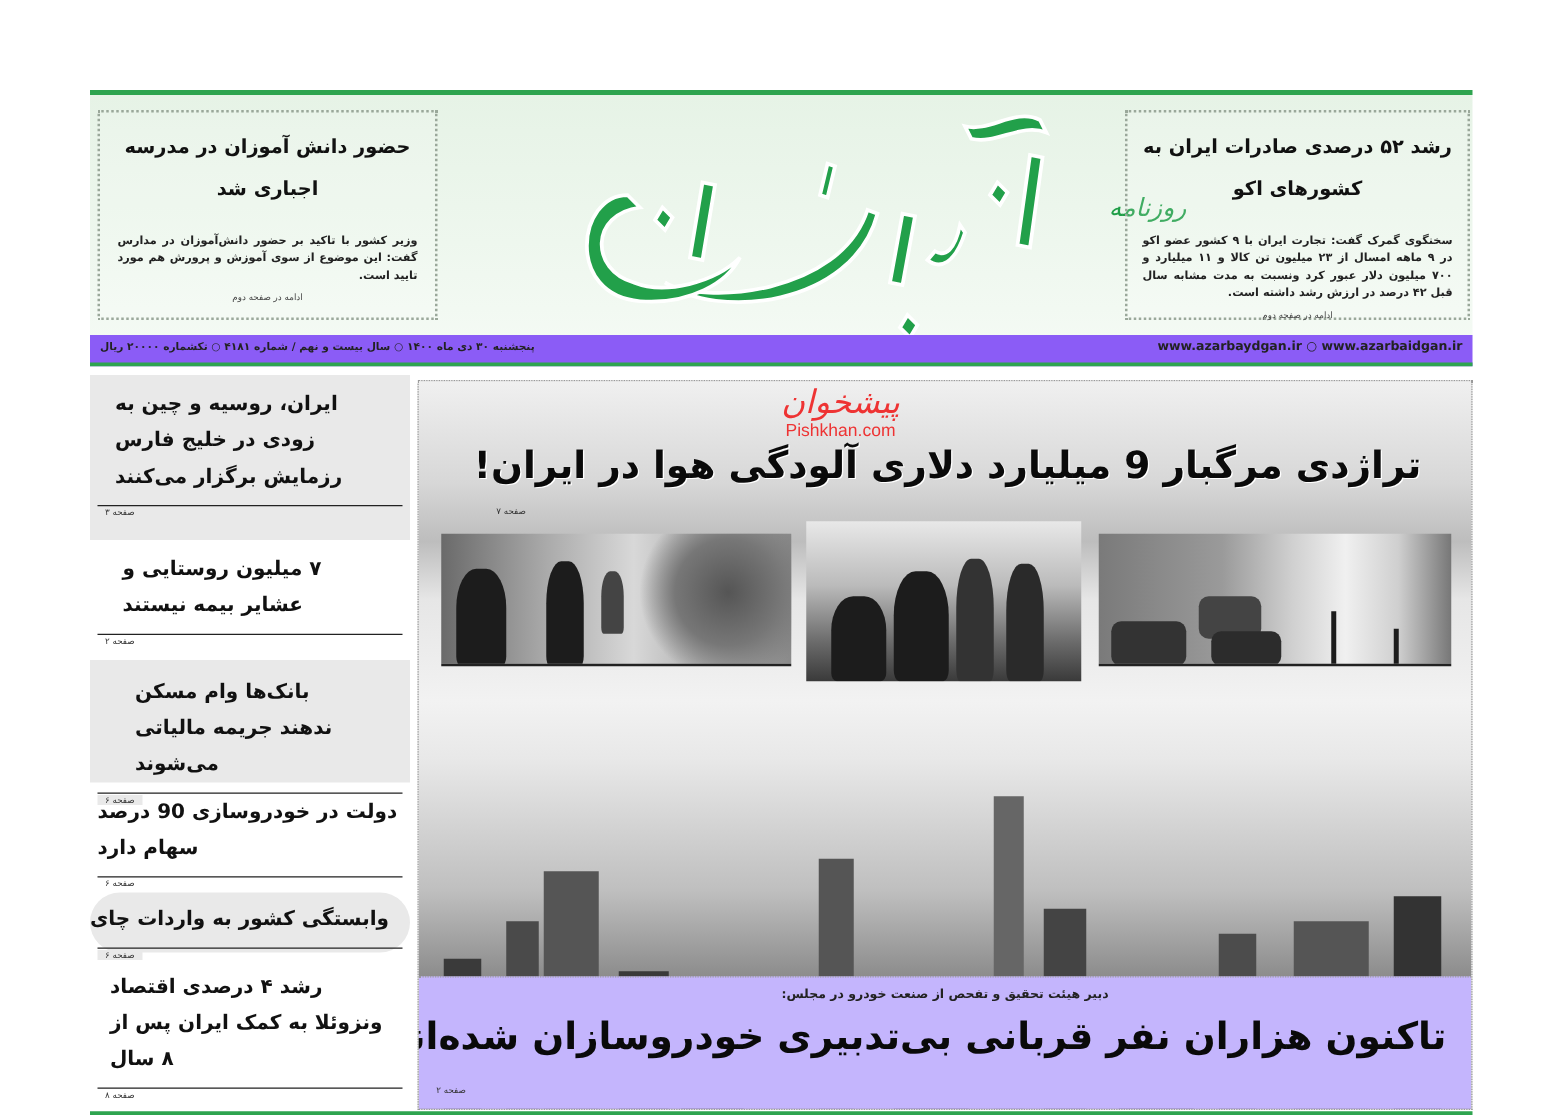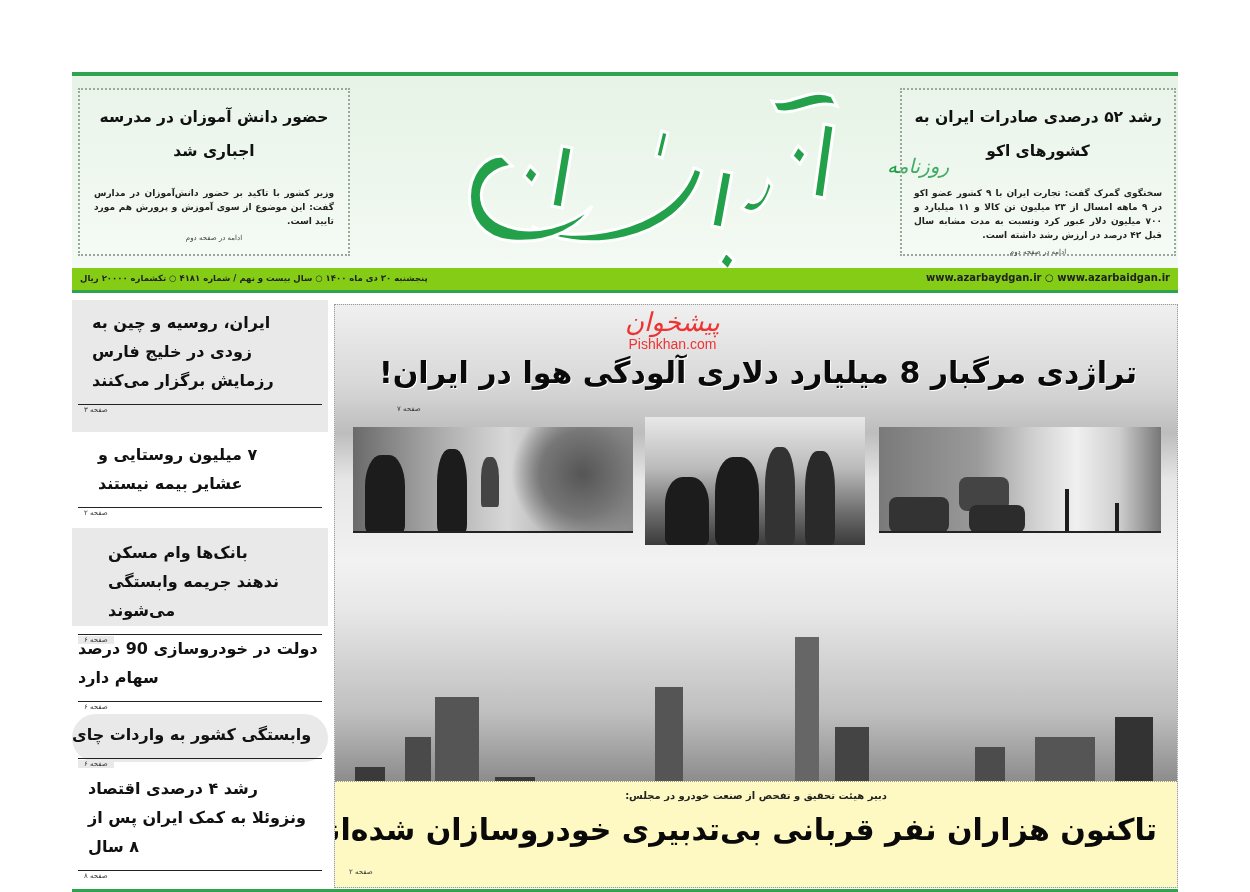--- a/index.html
+++ b/index.html
@@ -10,21 +10,21 @@
   .box h2{margin:0;font-weight:bold;color:#111;font-family:"DejaVu Sans",sans-serif;}
   .box p{margin:0;text-align:justify;font-weight:bold;color:#222;}
   .box .cont{font-size:7px;color:#444;text-align:center;margin-top:6px;}
   .box-left{left:6px;top:12px;width:272px;height:168px;padding:10px 14px;}
   .box-right{left:828px;top:12px;width:276px;height:168px;padding:10px 12px;}
   .box-left h2,.box-right h2{font-size:15.5px;line-height:34px;}
   .box-left p,.box-right p{font-size:9px;line-height:14px;margin-top:18px;}
   .logo{position:absolute;left:340px;top:0;width:440px;height:230px;}
   .logo svg{width:100%;height:100%;}
   .roznameh{position:absolute;left:475px;top:78px;font-size:20px;color:#1f9e47;font-style:italic;font-family:"DejaVu Serif",serif;direction:rtl;}
-  .infobar{position:absolute;left:0;top:196px;width:1106px;height:22px;background:#84cc16;border-bottom:3px solid #2ea44f;}
+  .infobar{position:absolute;left:0;top:196px;width:1106px;height:22px;background:#8b5cf6;border-bottom:3px solid #2ea44f;}
   .infobar .issue{position:absolute;left:8px;top:5px;font-size:8.5px;color:#222;direction:rtl;font-weight:bold;}
   .infobar .urls{position:absolute;right:8px;top:4px;font-size:10px;font-weight:bold;color:#222;}
   .sidebar{position:absolute;left:0;top:228px;width:256px;height:592px;}
   .story{position:relative;box-sizing:border-box;text-align:left;direction:rtl;padding-top:6px;}
   .story.gray{background:#e9e9e9;}
   .story h3{margin:0;font-size:16px;line-height:29px;font-weight:bold;color:#111;}
   .story .rule{position:relative;height:14px;margin:2px 6px 0;}
   .story .rule::before{content:"";position:absolute;left:0;right:0;top:7px;height:1px;background:#222;}
   .story .rule span{position:relative;background:inherit;padding:0 6px;font-size:7px;color:#333;}
   .story.gray .rule span{background:#e9e9e9;}
@@ -35,21 +35,21 @@
   .watermark .fa{font-size:26px;font-style:italic;font-family:"DejaVu Serif",serif;line-height:30px;}
   .watermark .en{font-size:14px;font-family:"Liberation Sans",sans-serif;line-height:14px;}
   .headline{position:absolute;right:40px;top:50px;font-size:30px;font-weight:bold;color:#0a0a0a;direction:rtl;text-shadow:1px 1px 0 #fff;white-space:nowrap;}
   .pg7{position:absolute;left:62px;top:100px;font-size:7px;color:#333;}
   .photo{position:absolute;box-sizing:border-box;border-bottom:2px solid #222;overflow:hidden;}
   .p1{left:18px;top:122px;width:280px;height:106px;background:radial-gradient(circle at 82% 45%,#555 0,#777 18%,transparent 30%),linear-gradient(90deg,#6a6a6a 0%,#aaa 30%,#d8d8d8 55%,#b0b0b0 75%,#8a8a8a 100%);}
   .p2{left:310px;top:112px;width:220px;height:128px;border-bottom:none;background:linear-gradient(180deg,#e8e8e8 0%,#bbb 40%,#6c6c6c 75%,#3a3a3a 100%);}
   .p3{left:544px;top:122px;width:282px;height:106px;background:linear-gradient(90deg,#7a7a7a 0%,#9a9a9a 35%,#d0d0d0 55%,#f0f0f0 70%,#cfcfcf 85%,#777 100%);}
   .fig{position:absolute;background:#1c1c1c;border-radius:40% 40% 10% 10%;}
   .bld{position:absolute;bottom:0;background:#3a3a3a;}
-  .deck{position:absolute;left:0;top:476px;width:100%;height:108px;background:#fef9c3;border-top:1px dotted #999;}
+  .deck{position:absolute;left:0;top:476px;width:100%;height:108px;background:#c4b5fd;border-top:1px dotted #999;}
   .deck .kicker{position:absolute;right:0;left:0;top:8px;text-align:center;font-size:10px;font-weight:bold;color:#222;direction:rtl;}
   .deck .title{position:absolute;right:20px;top:30px;font-size:30px;font-weight:bold;color:#0a0a0a;direction:rtl;white-space:nowrap;}
   .deck .pg{position:absolute;left:14px;bottom:14px;font-size:7px;color:#333;}
   .bottom-rule{position:absolute;left:0;top:817px;width:1106px;height:3px;background:#2ea44f;}
 </style>
 </head>
 <body>
 
 <div class="page">
 
@@ -96,21 +96,21 @@
   <div class="sidebar">
     <div class="story gray" style="height:132px;padding-top:8px;">
       <h3 style="padding:0 20px;">ایران، روسیه و چین به زودی در خلیج فارس رزمایش برگزار می‌کنند</h3>
       <div class="rule"><span>صفحه ۳</span></div>
     </div>
     <div class="story white" style="height:96px;padding-top:8px;">
       <h3 style="padding:0 26px;">۷ میلیون روستایی و عشایر بیمه نیستند</h3>
       <div class="rule"><span>صفحه ۲</span></div>
     </div>
     <div class="story gray" style="height:98px;padding-top:10px;">
-      <h3 style="padding:0 36px;">بانک‌ها وام مسکن ندهند جریمه وابستگی می‌شوند</h3>
+      <h3 style="padding:0 36px;">بانک‌ها وام مسکن ندهند جریمه مالیاتی می‌شوند</h3>
       <div class="rule"><span>صفحه ۶</span></div>
     </div>
     <div class="story white" style="height:88px;padding-top:8px;">
       <h3 style="padding:0 6px;">دولت در خودروسازی 90 درصد سهام دارد</h3>
       <div class="rule"><span>صفحه ۶</span></div>
     </div>
     <div class="story gray" style="height:48px;padding-top:6px;border-radius:30px;">
       <h3>وابستگی کشور به واردات چای</h3>
       <div class="rule"><span>صفحه ۶</span></div>
     </div>
@@ -135,21 +135,21 @@
       <div class="bld" style="left:640px;width:30px;height:140px;background:#4c4c4c;"></div>
       <div class="bld" style="left:700px;width:60px;height:150px;background:#555;"></div>
       <div class="bld" style="left:780px;width:38px;height:170px;background:#333;"></div>
     </div>
 
     <div class="watermark">
       <div class="fa">پیشخوان</div>
       <div class="en">Pishkhan.com</div>
     </div>
 
-    <div class="headline">تراژدی مرگبار 8 میلیارد دلاری آلودگی هوا در ایران!</div>
+    <div class="headline">تراژدی مرگبار 9 میلیارد دلاری آلودگی هوا در ایران!</div>
     <div class="pg7">صفحه ۷</div>
 
     <div class="photo p1">
       <div class="fig" style="left:12px;top:28px;width:40px;height:78px;"></div>
       <div class="fig" style="left:84px;top:22px;width:30px;height:84px;"></div>
       <div class="fig" style="left:128px;top:30px;width:18px;height:50px;background:#444;"></div>
     </div>
     <div class="photo p2">
       <div class="fig" style="left:20px;top:60px;width:44px;height:68px;"></div>
       <div class="fig" style="left:70px;top:40px;width:44px;height:88px;"></div>

